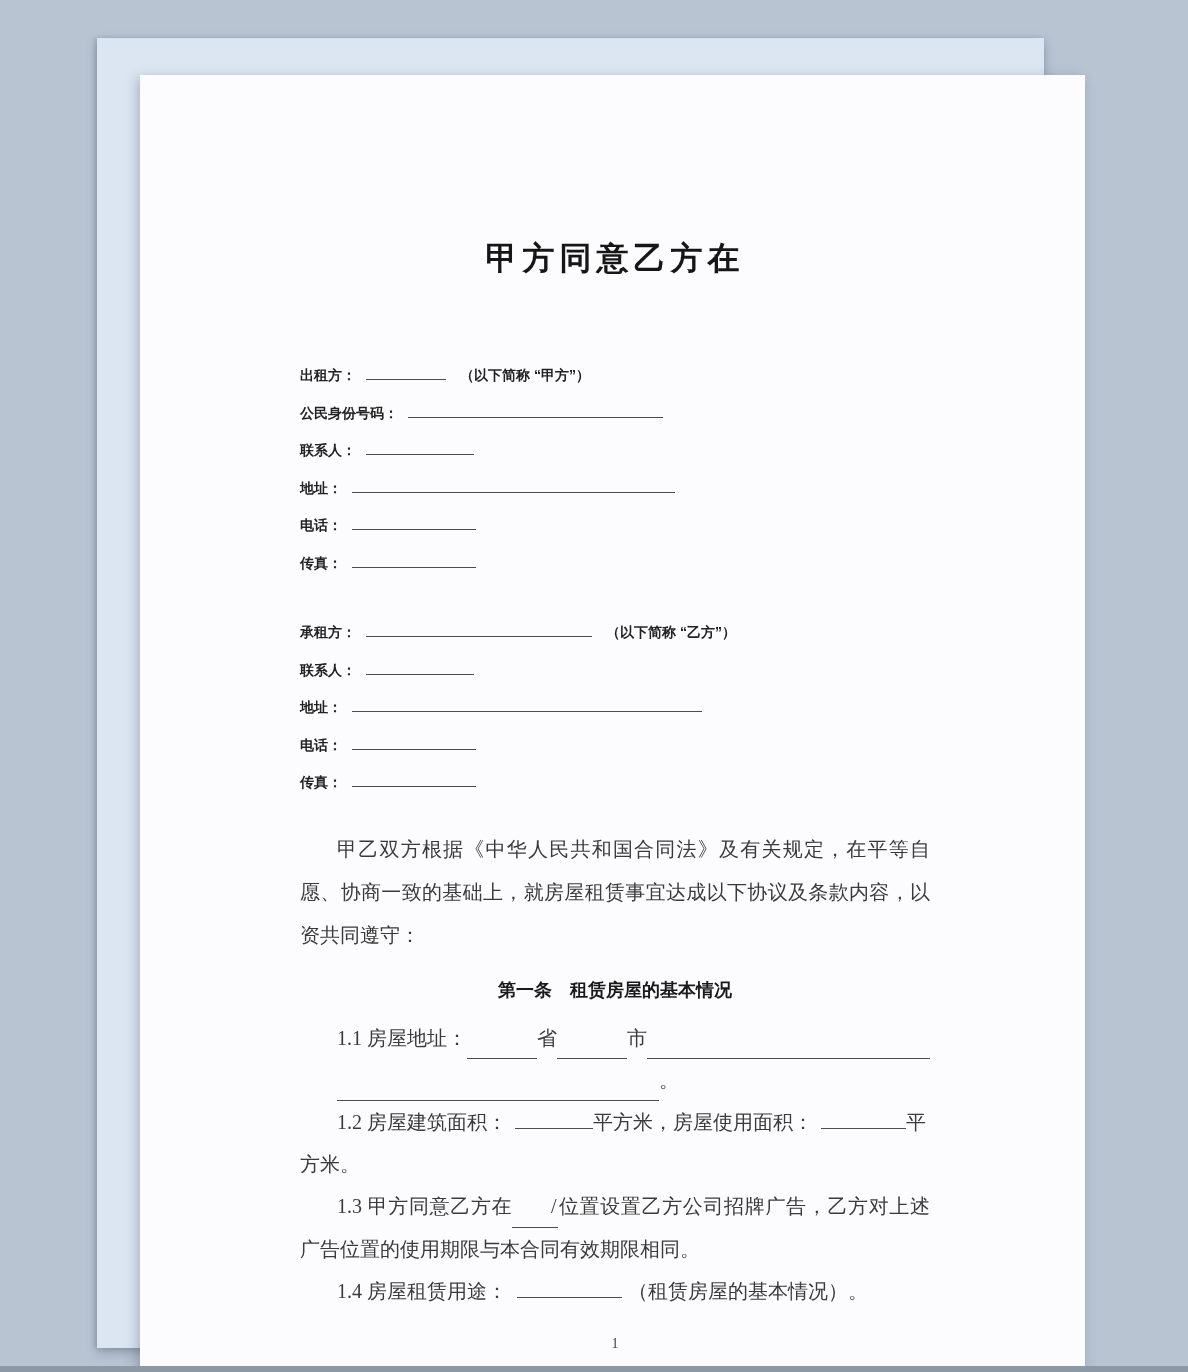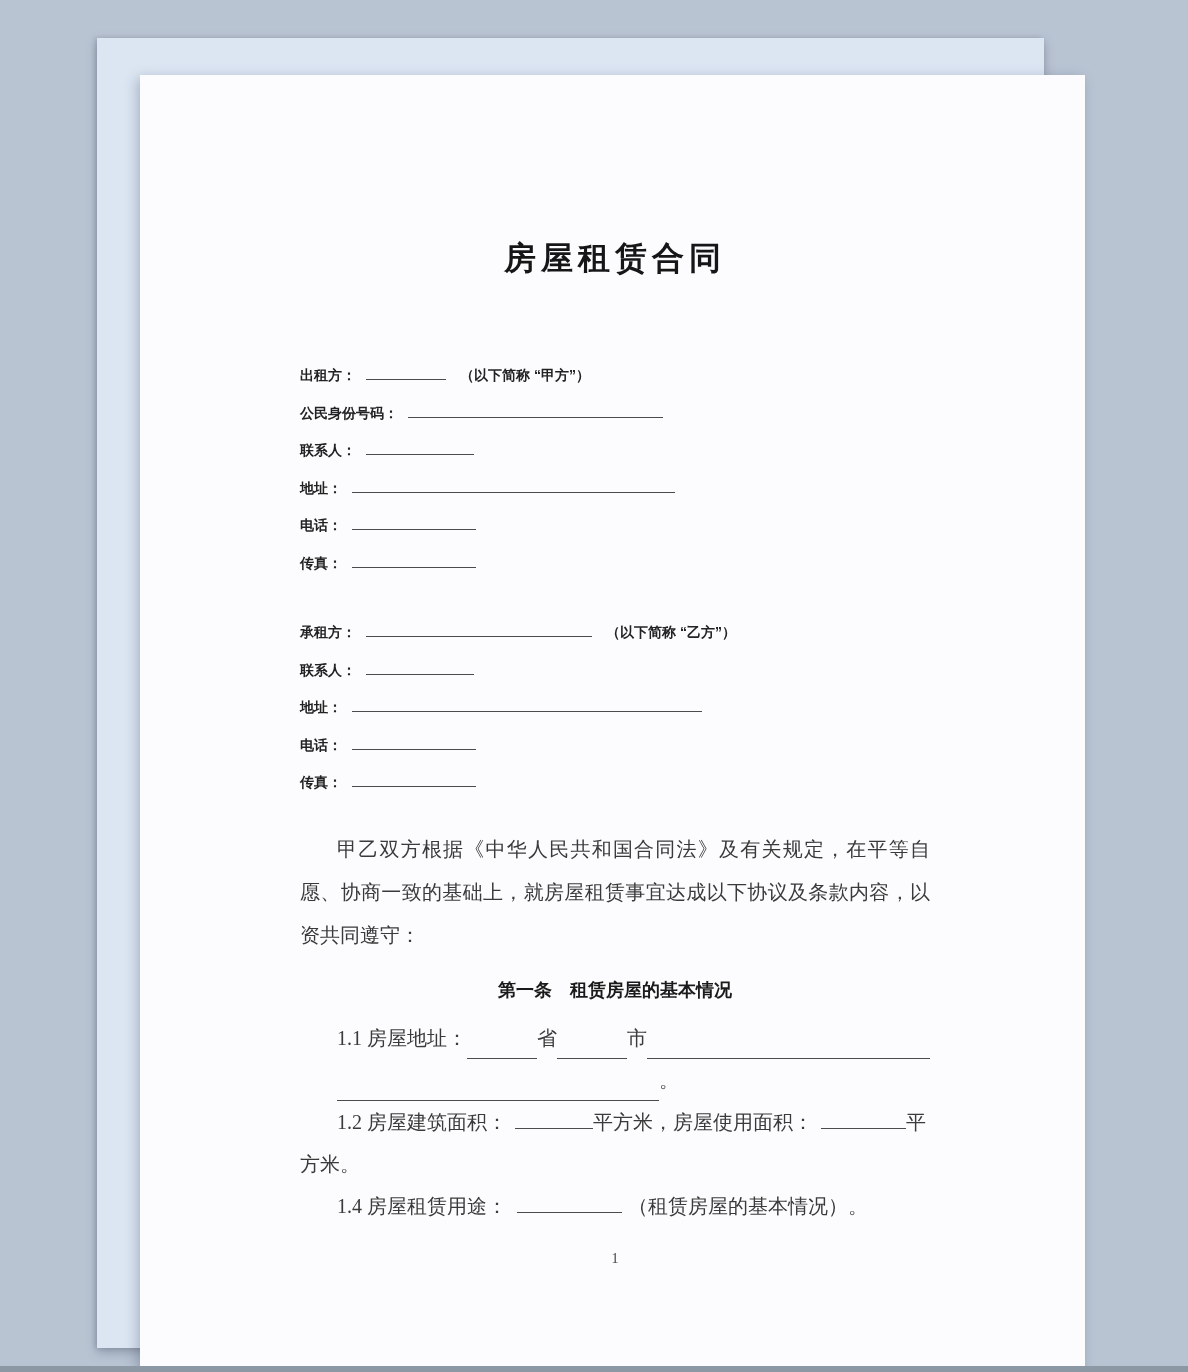--- a/index.html
+++ b/index.html
@@ -112,21 +112,21 @@
     z-index:9;
   }
 </style>
 </head>
 <body>
 
 <div class="back-sheet"></div>
 
 <div class="page">
 
-  <h1 class="doc-title">房屋租赁合同</h1>
+  <h1 class="doc-title">甲方同意乙方在</h1>
 
   <div class="party-block">
     <div class="row">
       <span>出租方：</span><span class="gap"></span><span class="blank b80"></span><span class="suffix">（以下简称 “甲方”）</span>
     </div>
     <div class="row">
       <span>公民身份号码：</span><span class="gap"></span><span class="blank b255"></span>
     </div>
     <div class="row">
       <span>联系人：</span><span class="gap"></span><span class="blank b108"></span>
@@ -176,20 +176,23 @@
   </div>
   <div class="body-text flex-line">
     <span class="blank b322"></span>
       <span>。</span>
   </div>
 
   <p class="body-text clause indent">
     <span>1.2 房屋建筑面积：</span><span class="gap" style="display:inline-block;width:8px;"></span><span class="blank b78"></span><span>平方米，房屋使用面积：</span><span class="gap" style="display:inline-block;width:8px;"></span><span class="blank b85"></span><span>平方米。</span>
   </p>
 
+  <p class="body-text clause indent justified">
+    <span>1.3 甲方同意乙方在</span><span class="slash-blank">/</span><span>位置设置乙方公司招牌广告，乙方对上述广告位置的使用期限与本合同有效期限相同。</span>
+  </p>
 
   <p class="body-text clause indent">
     <span>1.4 房屋租赁用途：</span><span class="gap" style="display:inline-block;width:10px;"></span><span class="blank b105"></span><span class="gap" style="display:inline-block;width:6px;"></span><span>（租赁房屋的基本情况）。</span>
   </p>
 
   <div class="page-number">1</div>
 
 </div>
 
 <div class="bottom-bar"></div>

